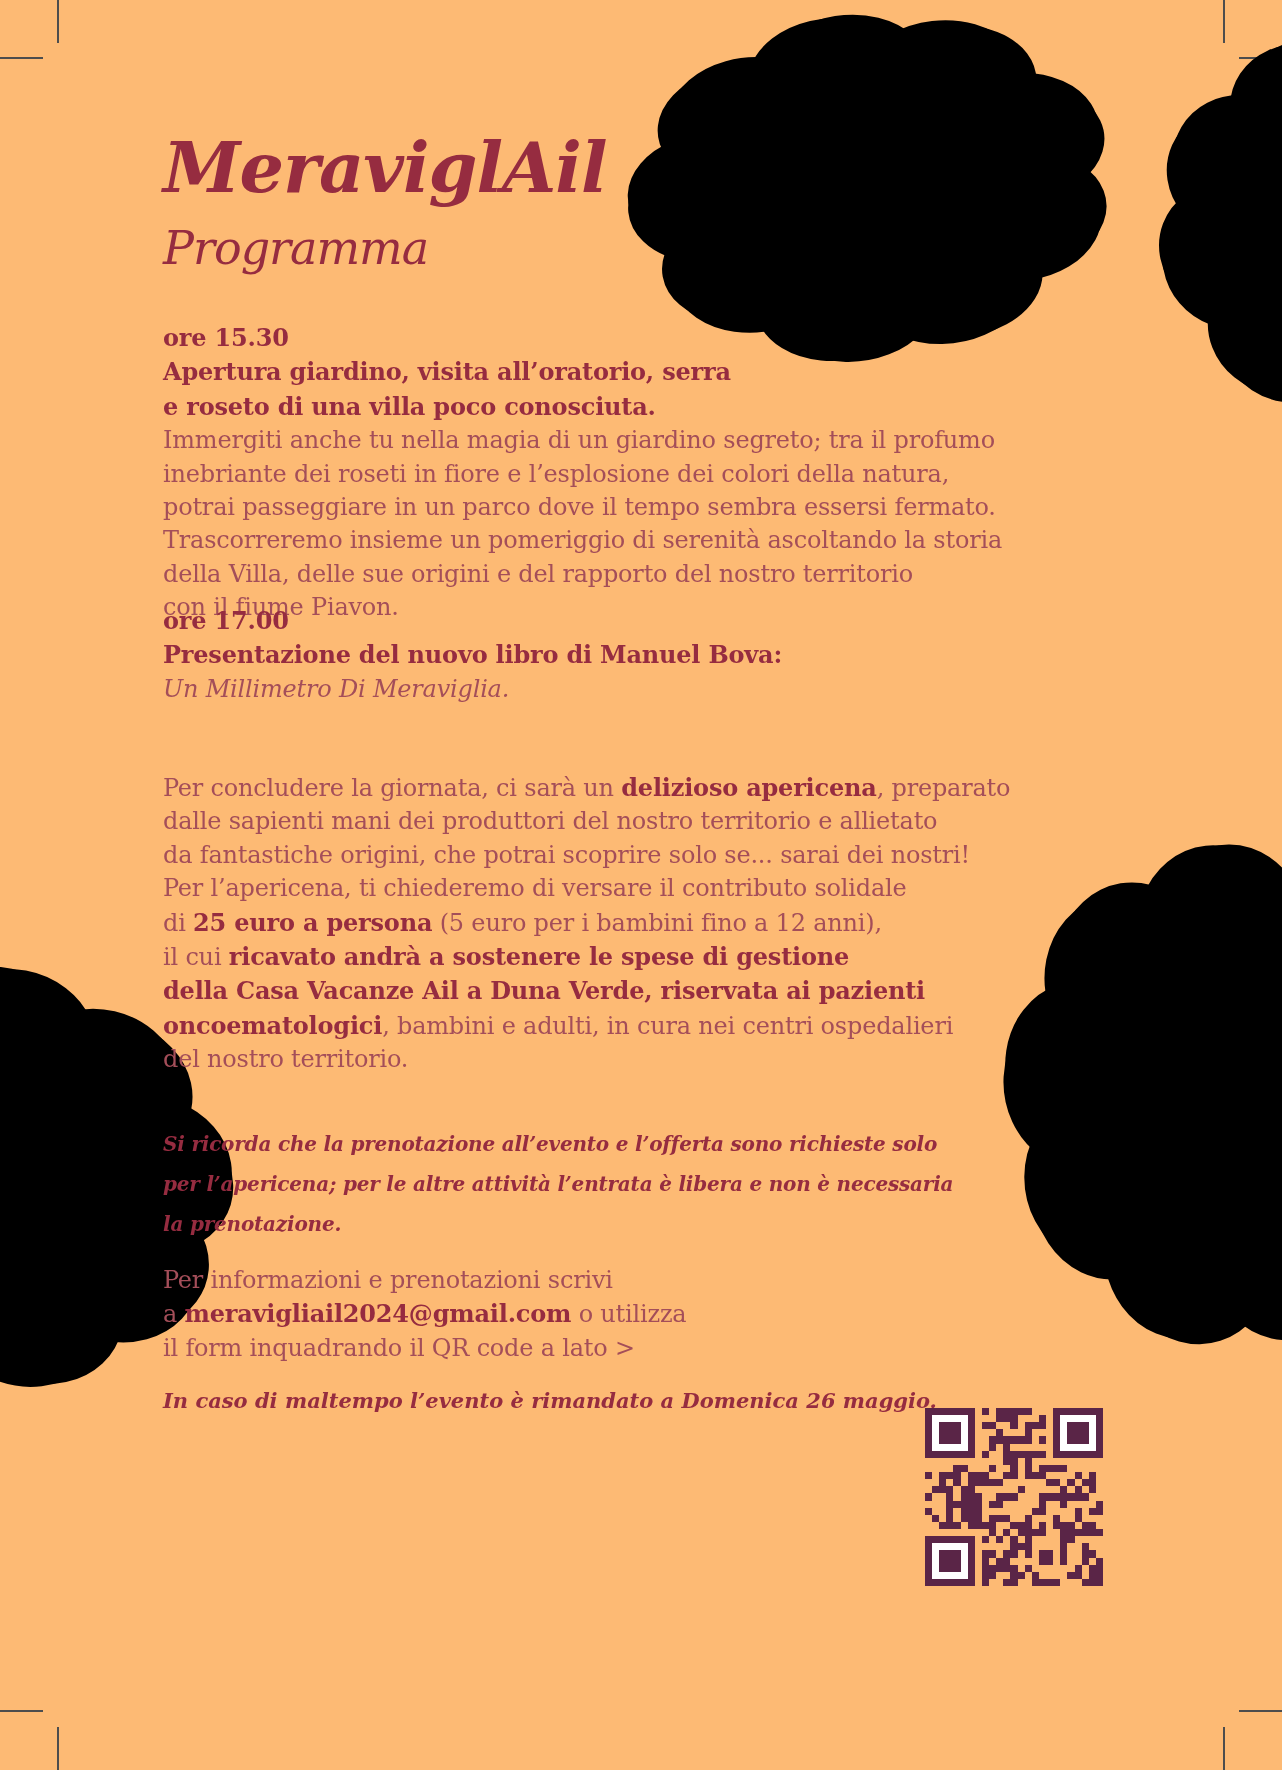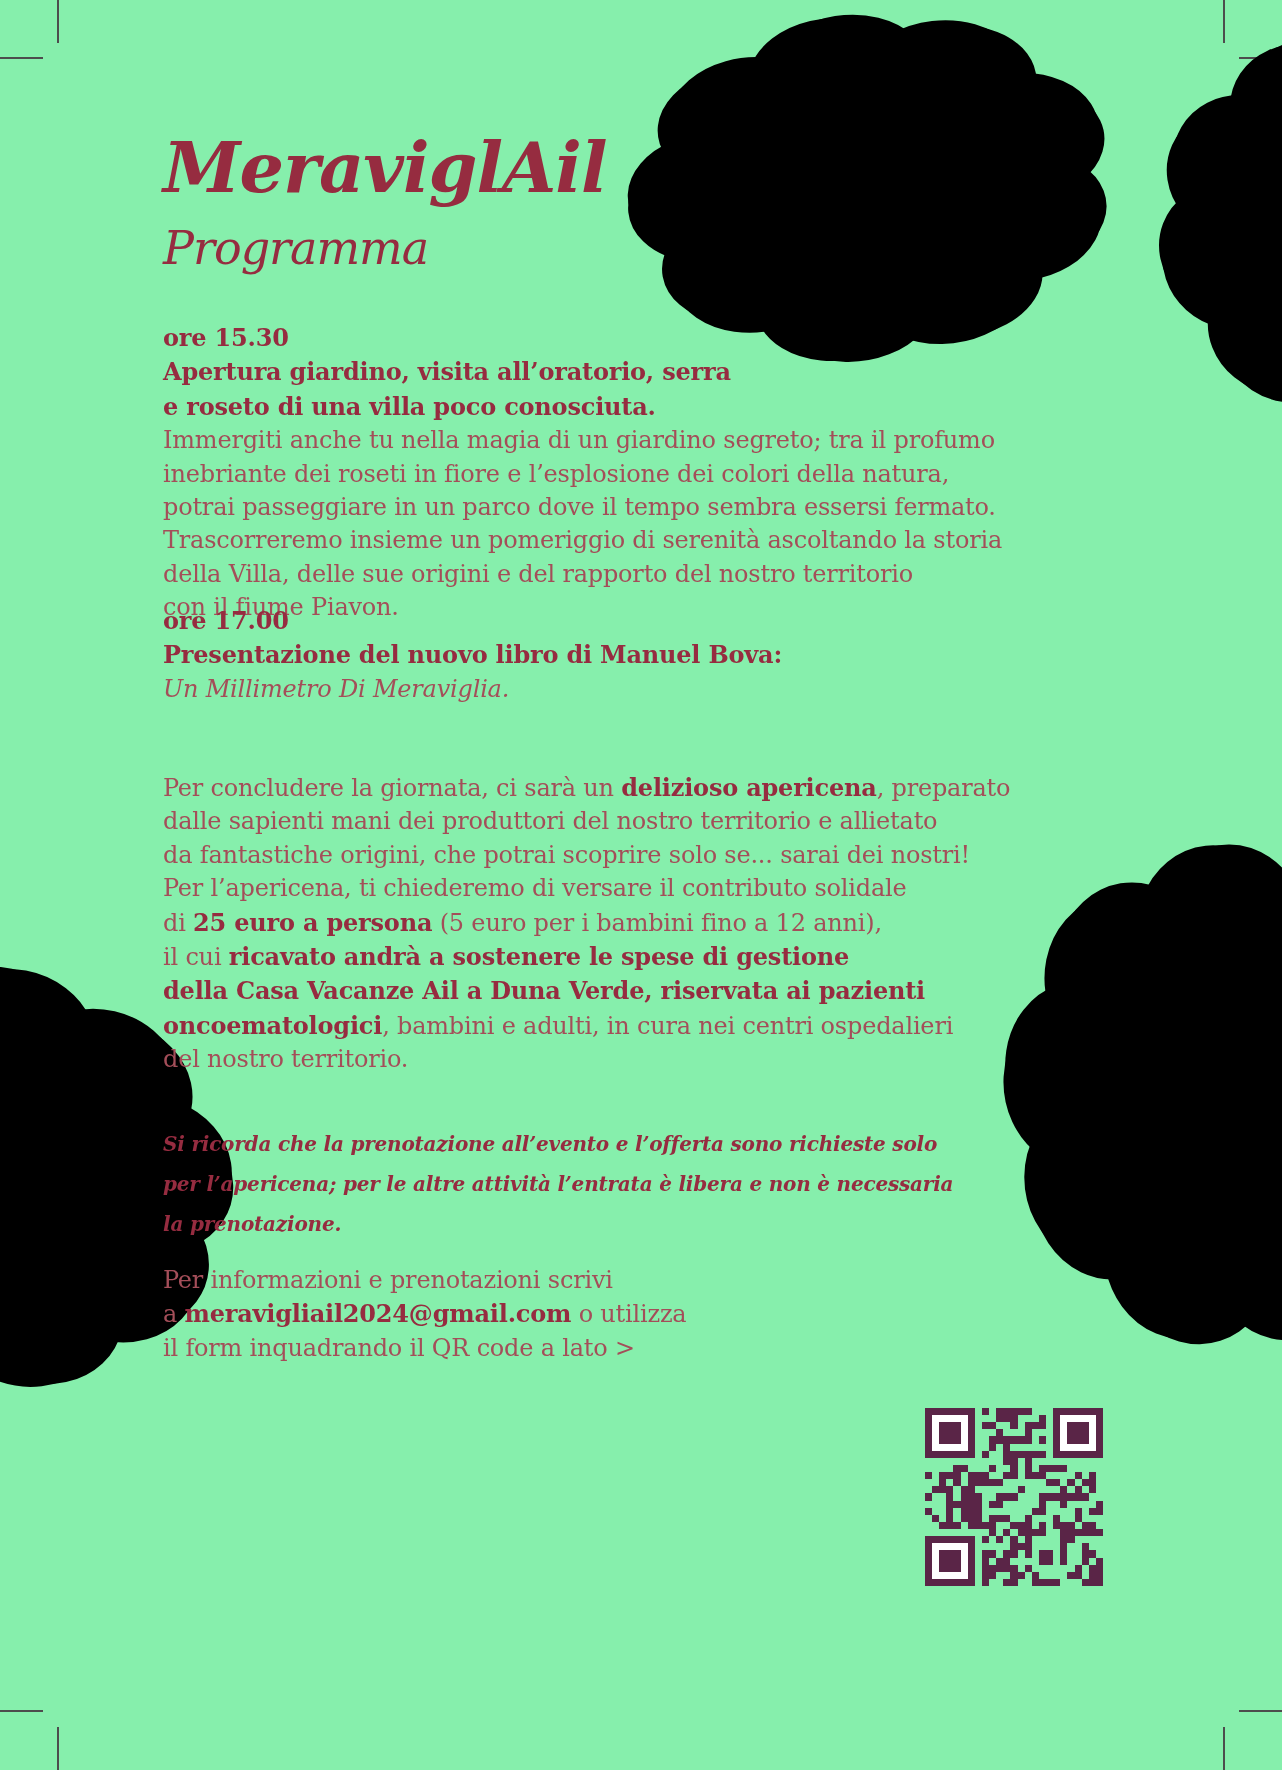--- a/index.html
+++ b/index.html
@@ -1,17 +1,17 @@
 <!DOCTYPE html>
 <html style="--ink: #962c40; --body-ink: #a44e59; --flower: #efc8bd;"><head>
 <meta charset="utf-8">
 <style>
   html,body{margin:0;padding:0;background:#ffffff;}
   #page{
-    position:relative;width:1282px;height:1770px;background:#86efac;
+    position:relative;width:1282px;height:1770px;background:#fdba74;
     overflow:hidden;font-family:"DejaVu Serif", serif;
   }
   
   .crop{position:absolute;background:#4d4d4d;}
   
   #title-block{position:absolute;left:163px;top:128px;line-height:80px;}
   #main-title{
     font-size:70px;font-weight:bold;font-style:italic;color:var(--ink);
     letter-spacing:-1px;
   }
@@ -119,20 +119,23 @@
     </div>
   <div class="tblock note" style="top:1124px">
       <div class="line"><span class="b i">Si ricorda che la prenotazione all’evento e l’offerta sono richieste solo</span></div>
       <div class="line"><span class="b i">per l’apericena; per le altre attività l’entrata è libera e non è necessaria</span></div>
       <div class="line"><span class="b i">la prenotazione.</span></div>
     </div>
   <div class="tblock std" style="top:1264px">
       <div class="line"><span>Per informazioni e prenotazioni scrivi</span></div>
       <div class="line"><span>a </span><span class="b">meravigliail2024@gmail.com</span><span> o utilizza</span></div>
       <div class="line"><span>il form inquadrando il QR code a lato &gt;</span></div>
+    </div>
+  <div class="tblock small" style="top:1388px">
+      <div class="line"><span class="b i">In caso di maltempo l’evento è rimandato a Domenica 26 maggio.</span></div>
     </div>
 
   <div id="qr"><svg viewBox="0 0 25 25">
         <rect x="8" y="0" width="1" height="1" fill="#5a2547"></rect>
         <rect x="10" y="0" width="1" height="1" fill="#5a2547"></rect>
         <rect x="11" y="0" width="1" height="1" fill="#5a2547"></rect>
         <rect x="12" y="0" width="1" height="1" fill="#5a2547"></rect>
         <rect x="13" y="0" width="1" height="1" fill="#5a2547"></rect>
         <rect x="14" y="0" width="1" height="1" fill="#5a2547"></rect>
         <rect x="10" y="1" width="1" height="1" fill="#5a2547"></rect>

